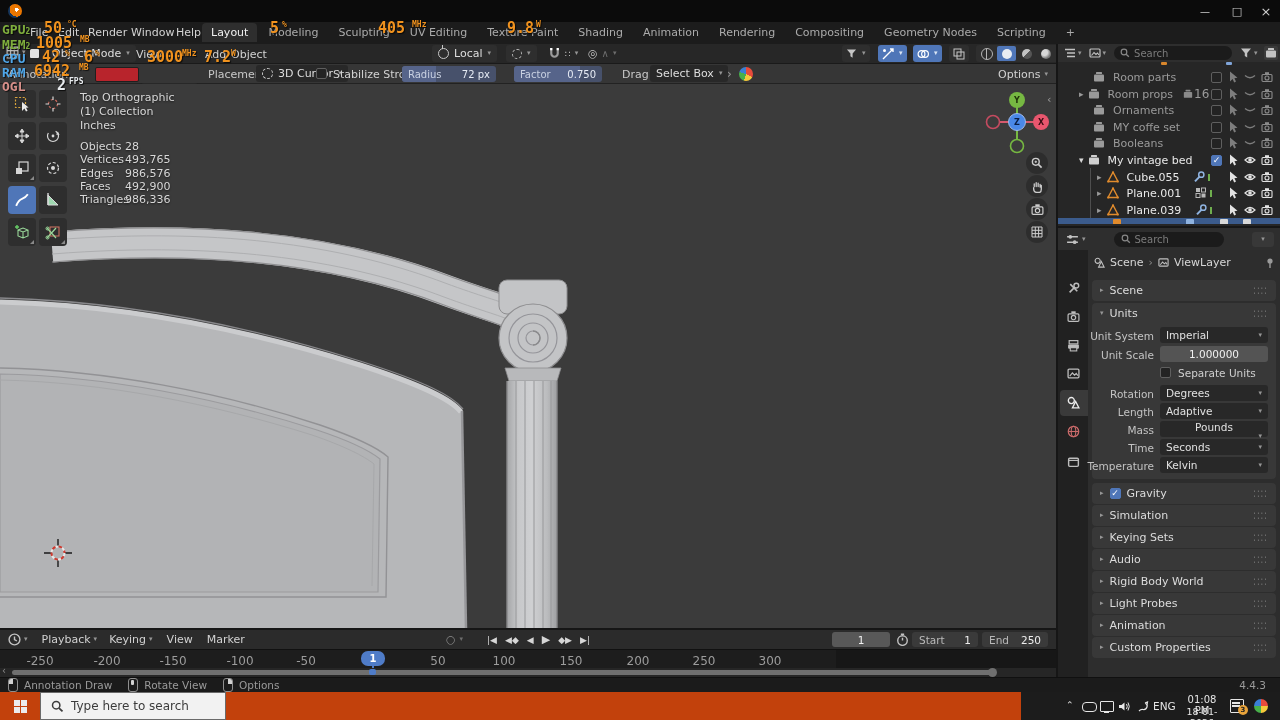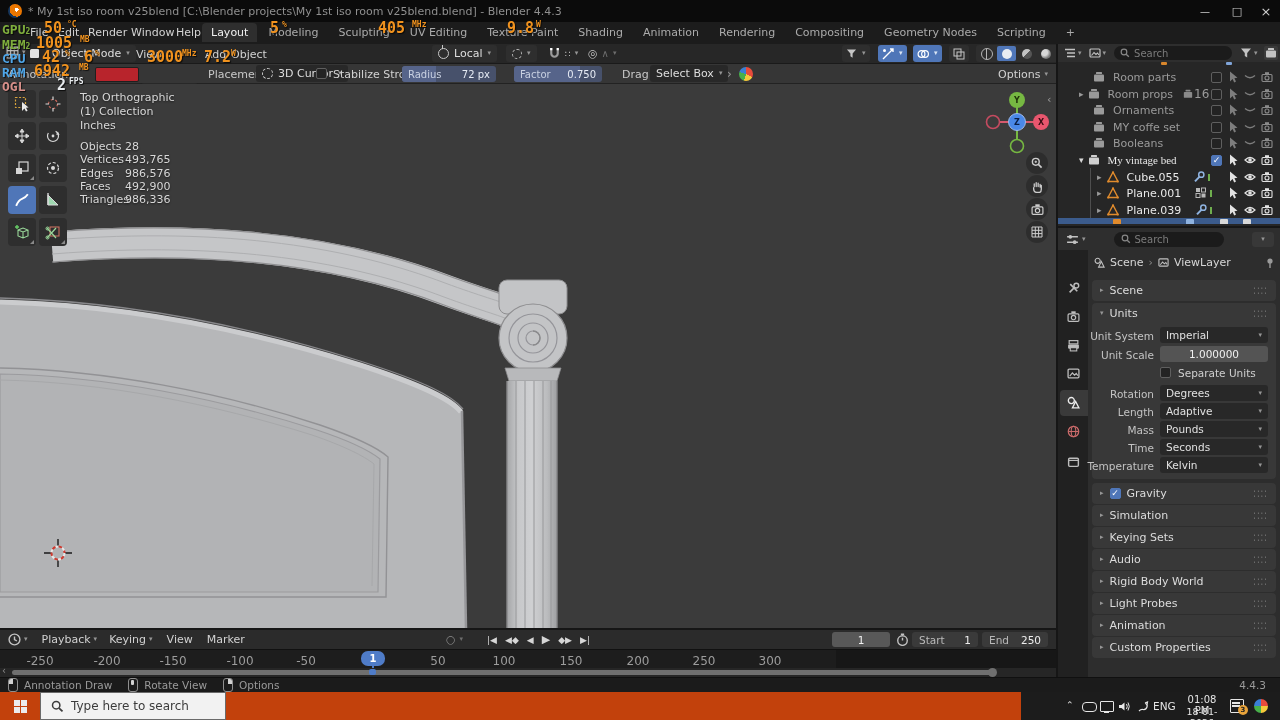--- a/index.html
+++ b/index.html
@@ -159,21 +159,20 @@
     <g id="i-pencil">
         <path d="M2,10 L3,7 L8.5,1.5 L10.5,3.5 L5,9 Z" fill="currentColor"></path>
       </g>
   </defs>
 </svg>
 
 <div id="app">
 
   <div class="abs flex" style="left:0;top:0;width:1280px;height:22px;background:#0b0b0b;">
     <span class="abs" style="left:8px;top:4px;width:14px;height:14px;border-radius:50%;background:radial-gradient(circle at 62% 40%, #fff 0 2px, #ea7600 2px 7px, #16365c 7px);"></span>
-    <span class="abs" style="left:28px;top:5px;color:#8f8f8f;font-size:11px;white-space:nowrap;">* My 1st iso room v25blend [C:\Blender projects\My 1st iso room v25blend.blend] - Blender 4.4.3</span>
     <span class="abs flex" style="left:1190px;top:0;width:30px;height:22px;justify-content:center;color:#cfcfcf;font-size:10px;">—</span>
     <span class="abs flex" style="left:1222px;top:0;width:30px;height:22px;justify-content:center;color:#cfcfcf;font-size:11px;">□</span>
     <span class="abs flex" style="left:1252px;top:0;width:28px;height:22px;justify-content:center;color:#cfcfcf;font-size:13px;">×</span>
   </div>
 
   <div class="abs" style="left:0;top:22px;width:1280px;height:22px;background:#1c1c1c;">
     <span class="abs menu-item" style="left:30px;top:4px;">File</span>
     <span class="abs menu-item" style="left:58px;top:4px;">Edit</span>
     <span class="abs menu-item" style="left:88px;top:4px;">Render</span>
     <span class="abs menu-item" style="left:131px;top:4px;">Window</span>
@@ -633,21 +632,21 @@
         <svg class="ic" width="12" height="12" viewBox="0 0 12 12" style="color:#8a8a8a;">
             <use href="#i-cam"></use>
           </svg>
         </span>
     </div>
     <div class="orow" style="top:152px;">
       <span class="chev" style="margin-left:22px;font-size:9px;color:#d8d8d8;">▾</span>
       <svg class="ic" width="12" height="12" viewBox="0 0 12 12" style="margin-left:4px;color:#d0d0d0;">
           <use href="#i-coll"></use>
         </svg>
-      <span class="olabel white" style="margin-left:8px;font-family:Liberation Serif, serif;">My vintage bed</span>
+      <span class="olabel white" style="margin-left:8px;">My vintage bed</span>
       <span class="oicons">
           <span class="cb checked">✓</span>
         <svg class="ic" width="12" height="12" viewBox="0 0 12 12" style="color:#e2e2e2;">
             <use href="#i-cursor"></use>
           </svg>
         <svg class="ic" width="12" height="12" viewBox="0 0 12 12" style="color:#e2e2e2;">
             <use href="#i-eye"></use>
           </svg>
         <svg class="ic" width="12" height="12" viewBox="0 0 12 12" style="color:#e2e2e2;">
             <use href="#i-cam"></use>
@@ -818,21 +817,21 @@
   <div class="pdd" style="top:385px;">
       <span>Degrees</span>
       <span class="chev">▾</span>
     </div>
   <span class="plabel" style="top:406px;">Length</span>
   <div class="pdd" style="top:403px;">
       <span>Adaptive</span>
       <span class="chev">▾</span>
     </div>
   <span class="plabel" style="top:424px;">Mass</span>
-  <div class="pdd" style="top:421px;">
+  <div class="pdd" style="top:421px;flex-direction:column;">
       <span>Pounds</span>
       <span class="chev">▾</span>
     </div>
   <span class="plabel" style="top:442px;">Time</span>
   <div class="pdd" style="top:439px;">
       <span>Seconds</span>
       <span class="chev">▾</span>
     </div>
   <span class="plabel" style="top:460px;">Temperature</span>
   <div class="pdd" style="top:457px;">

